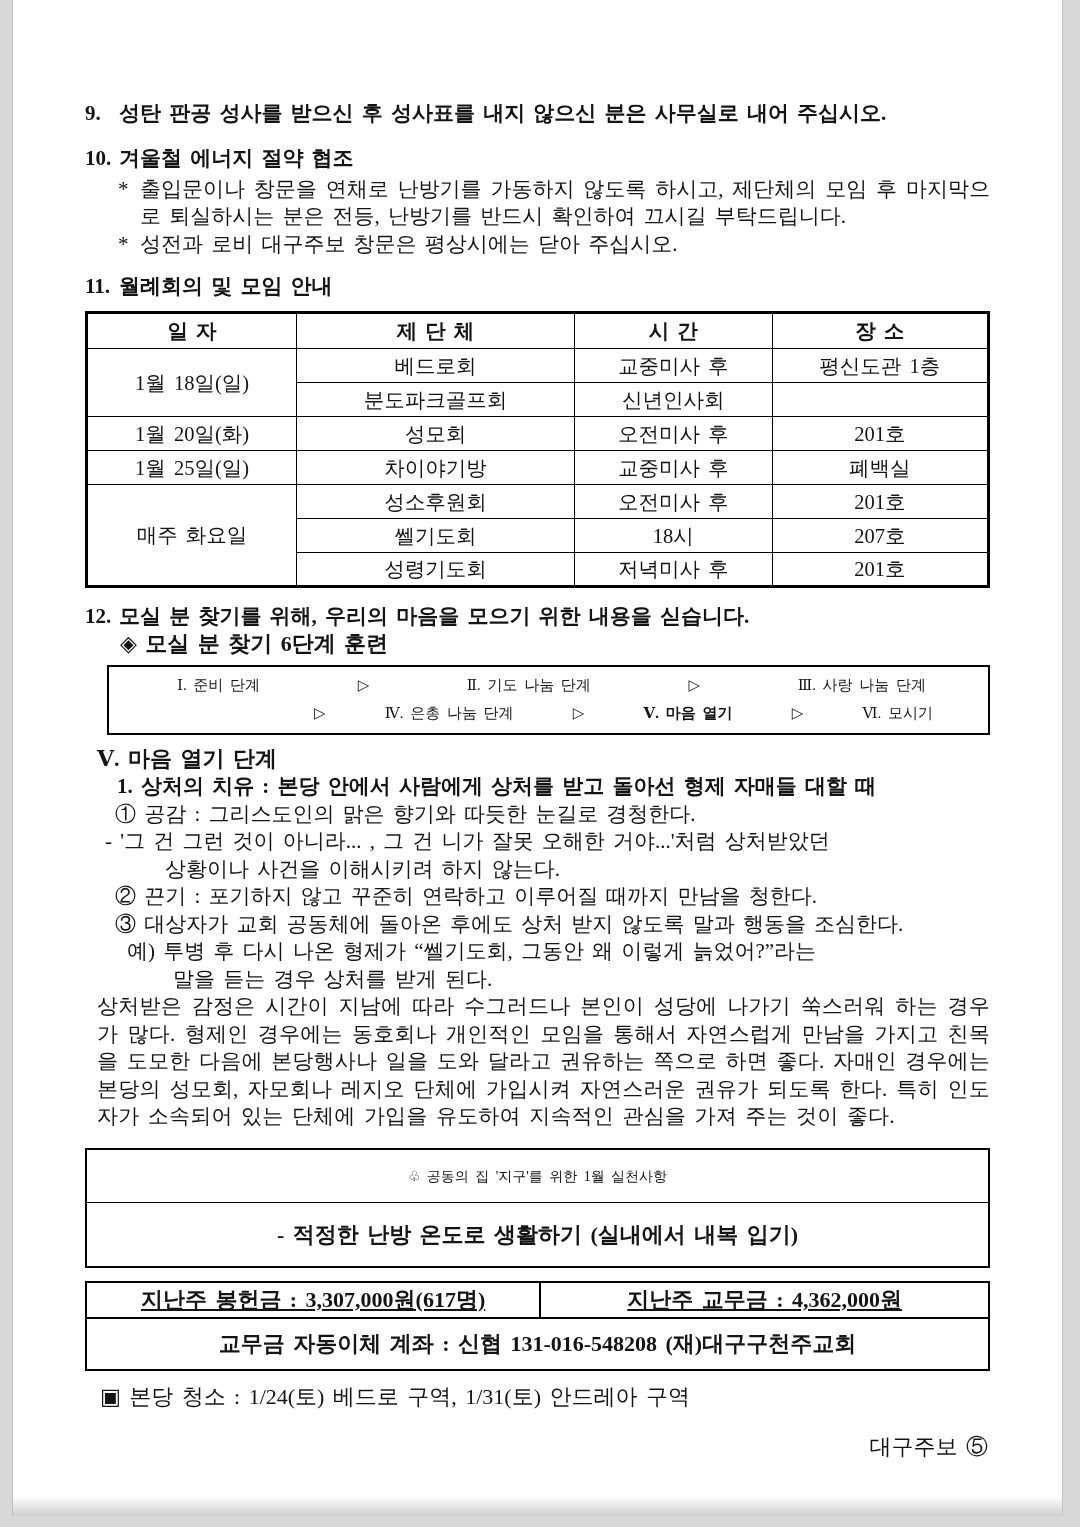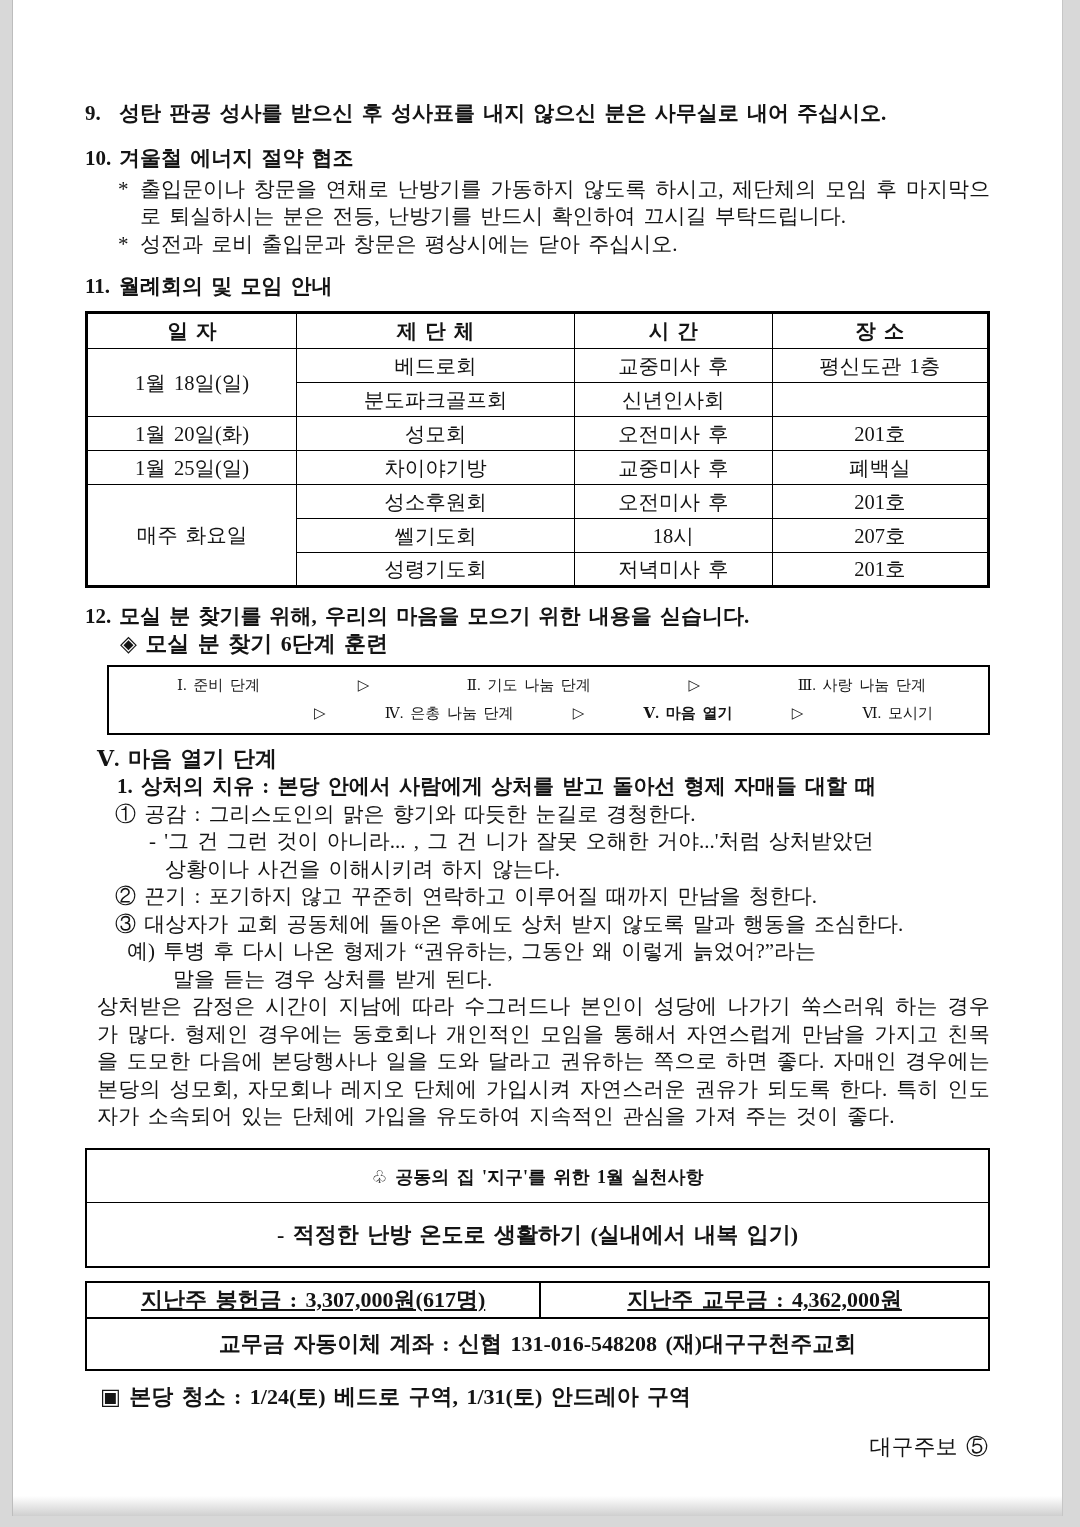--- a/index.html
+++ b/index.html
@@ -63,48 +63,48 @@
   }
   .steps-line { display:flex; justify-content:space-between; line-height:28px; }
   .steps-line.l1 { padding:0 62px 0 68px; }
   .steps-line.l2 { padding:0 55px 0 205px; }
 
   .sec5 { margin-top:10px; }
   .sec5-heading { margin-left:12px; font-weight:bold; font-size:22px; line-height:28px; }
   .sec5 .ln { line-height:27.5px; }
   .ind1 { margin-left:32px;font-weight:bold; }
   .ind2 { margin-left:30px; }
-  .ind3 { margin-left:64px; }
+  .ind3 { margin-left:20px; }
   .ind4 { margin-left:80px; }
   .ind5 { margin-left:42px; }
   .ind6 { margin-left:88px; }
   .sec5-para {
     margin-left:12px; margin-top:0;
     text-align:justify; line-height:27.5px; letter-spacing:0.01em;
   }
 
   .practice-box {
     margin-top:17px; border:2.5px solid #000; text-align:center;
   }
   .practice-title {
-    font-weight:bold; font-size:18px;
+    font-weight:normal; font-size:14px;
     padding:14px 0 12px 0; border-bottom:1.5px solid #000;
   }
   .practice-body { font-weight:bold; font-size:22px; padding:19px 0 18px 0; }
 
   table.finance {
     width:100%; margin-top:13px;
     border-collapse:collapse; border:2.5px solid #000;
     font-size:22px; font-weight:bold; text-align:center;
   }
   table.finance td { border:2px solid #000; }
   td.fin-cell { height:36px;text-decoration:underline; }
   td.fin-row2 { height:52px; }
 
-  .cleaning { margin-left:15px; margin-top:13px; font-weight:bold; font-size:22px; line-height:26px; }
+  .cleaning { margin-left:15px; margin-top:13px; font-weight:normal; font-size:22px; line-height:26px; }
   .footer-line { text-align:right; margin-top:24px; padding-right:2px; font-size:22px; }
 </style>
 </head>
 <body>
 
 <div class="canvas">
   <div class="page">
     <div class="content">
 
       <div class="item i9">
@@ -116,21 +116,21 @@
         <span class="num">10.</span>
         <span class="itext">겨울철 에너지 절약 협조</span>
       </div>
       <div class="bullets">
         <div class="bullet">
           <span class="star">*</span>
           <span class="btext">출입문이나 창문을 연채로 난방기를 가동하지 않도록 하시고, 제단체의 모임 후 마지막으로 퇴실하시는 분은 전등, 난방기를 반드시 확인하여 끄시길 부탁드립니다.</span>
         </div>
         <div class="bullet">
           <span class="star">*</span>
-          <span class="btext">성전과 로비 출입문과 창문은 평상시에는 닫아 주십시오.</span>
+          <span class="btext">성전과 로비 대구주보 창문은 평상시에는 닫아 주십시오.</span>
         </div>
       </div>
 
       <div class="item i11">
         <span class="num">11.</span>
         <span class="itext">월례회의 및 모임 안내</span>
       </div>
 
       <table class="meetings">
         <colgroup>
@@ -215,21 +215,21 @@
       </div>
 
       <div class="sec5">
         <div class="sec5-heading">Ⅴ. 마음 열기 단계</div>
         <div class="ln ind1">1. 상처의 치유 : 본당 안에서 사람에게 상처를 받고 돌아선 형제 자매들 대할 때</div>
         <div class="ln ind2">① 공감 : 그리스도인의 맑은 향기와 따듯한 눈길로 경청한다.</div>
         <div class="ln ind3">- '그 건 그런 것이 아니라... , 그 건 니가 잘못 오해한 거야...'처럼 상처받았던</div>
         <div class="ln ind4">상황이나 사건을 이해시키려 하지 않는다.</div>
         <div class="ln ind2">② 끈기 : 포기하지 않고 꾸준히 연락하고 이루어질 때까지 만남을 청한다.</div>
         <div class="ln ind2">③ 대상자가 교회 공동체에 돌아온 후에도 상처 받지 않도록 말과 행동을 조심한다.</div>
-        <div class="ln ind5">예) 투병 후 다시 나온 형제가 “권유하는, 그동안 왜 이렇게 늙었어?”라는</div>
+        <div class="ln ind5">예) 투병 후 다시 나온 형제가 “쎌기도회, 그동안 왜 이렇게 늙었어?”라는</div>
         <div class="ln ind6">말을 듣는 경우 상처를 받게 된다.</div>
         <div class="sec5-para">상처받은 감정은 시간이 지남에 따라 수그러드나 본인이 성당에 나가기 쑥스러워 하는 경우가 많다. 형제인 경우에는 동호회나 개인적인 모임을 통해서 자연스럽게 만남을 가지고 친목을 도모한 다음에 본당행사나 일을 도와 달라고 권유하는 쪽으로 하면 좋다. 자매인 경우에는 본당의 성모회, 자모회나 레지오 단체에 가입시켜 자연스러운 권유가 되도록 한다. 특히 인도자가 소속되어 있는 단체에 가입을 유도하여 지속적인 관심을 가져 주는 것이 좋다.</div>
       </div>
 
       <div class="practice-box">
         <div class="practice-title">♧ 공동의 집 '지구'를 위한 1월 실천사항</div>
         <div class="practice-body">- 적정한 난방 온도로 생활하기 (실내에서 내복 입기)</div>
       </div>
 
       <table class="finance">

